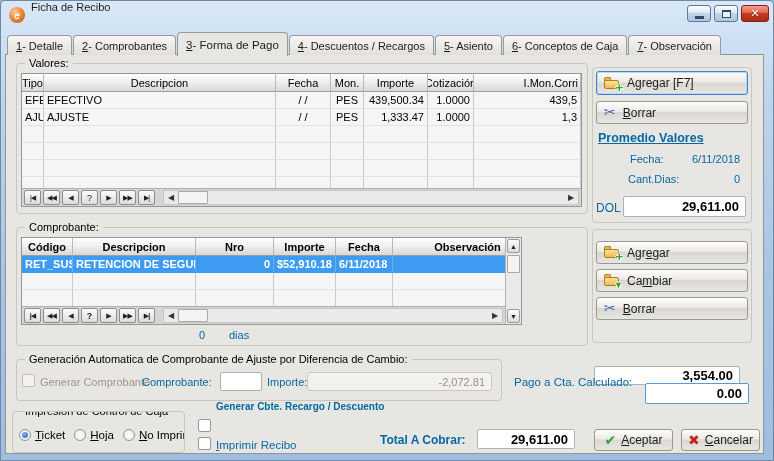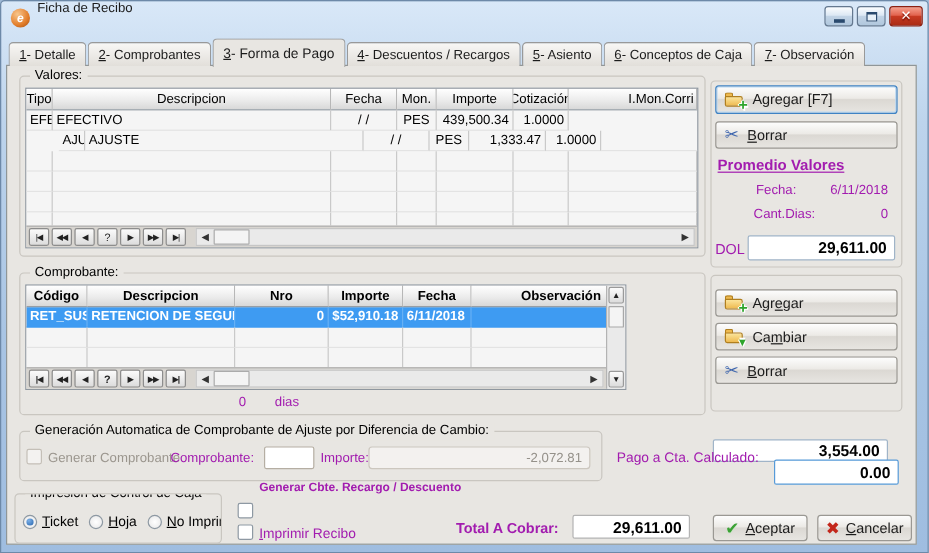--- a/index.html
+++ b/index.html
@@ -43,21 +43,21 @@
     border:1px solid #999; border-bottom:none; border-radius:4px 4px 0 0;
   }
   .tab.active { height:24px; background:#e8e6e2; margin-bottom:-1px; z-index:3; font-size:11.5px; }
   .panel {
     position:absolute; left:0; top:25px; right:0; bottom:0;
     background:#e8e6e2; border:1px solid #8f9698;
   }
 
   .group { position:absolute; border:1px solid #c9c6c0; border-radius:4px; }
   .glabel { position:absolute; top:-8px; left:8px; background:#e8e6e2; padding:0 4px; font-size:11px; line-height:15px; white-space:nowrap; }
-  .lbl { position:absolute; font-size:11px; white-space:nowrap; color:#a21caf; }
+  .lbl { position:absolute; font-size:11px; white-space:nowrap; color:#0369a1; }
   .lbl.gray { color:#9b968e; }
   .lbl.b { font-weight:bold; font-size:12px; }
 
   .btn {
     position:absolute; display:flex; align-items:center; gap:7px; padding-left:7px;
     background: linear-gradient(#fdfdfd,#eceae6 45%,#dbd8d3 50%,#e7e5e1);
     border:1px solid #9a9893; border-radius:3px; font-size:12px; white-space:nowrap; color:#1c1c1c;
   }
   .btn.focused { border-color:#3f83c4; box-shadow: inset 0 0 0 1px #b9d7f2; }
   .btn.center { justify-content:center; padding-left:0; }
@@ -177,23 +177,24 @@
               <div class="g-hcell" style="width: 46px; justify-content: center;">Cotización</div>
               <div class="g-hcell" style="width: 100px; flex: 1 0 auto; justify-content: flex-end;">I.Mon.Corri</div>
             </div>
             <div class="g-row">
               <div class="g-cell" style="width: 22px; justify-content: flex-start;">EFE</div>
               <div class="g-cell" style="width: 232px; justify-content: flex-start;">EFECTIVO</div>
               <div class="g-cell" style="width: 55px; justify-content: center;">/ /</div>
               <div class="g-cell" style="width: 33px; justify-content: center;">PES</div>
               <div class="g-cell" style="width: 64px; justify-content: flex-end;">439,500.34</div>
               <div class="g-cell" style="width: 46px; justify-content: flex-end;">1.0000</div>
-            </div>
-            <div class="g-row">
-              <div class="g-cell" style="width: 22px; justify-content: flex-start; margin-left: 27px;">AJU</div>
+              <div class="g-cell" style="width: 100px; flex: 1 0 auto; justify-content: flex-end;">439,5</div>
+            </div>
+            <div class="g-row">
+              <div class="g-cell" style="width: 22px; justify-content: flex-start;">AJU</div>
               <div class="g-cell" style="width: 232px; justify-content: flex-start;">AJUSTE</div>
               <div class="g-cell" style="width: 55px; justify-content: center;">/ /</div>
               <div class="g-cell" style="width: 33px; justify-content: center;">PES</div>
               <div class="g-cell" style="width: 64px; justify-content: flex-end;">1,333.47</div>
               <div class="g-cell" style="width: 46px; justify-content: flex-end;">1.0000</div>
               <div class="g-cell" style="width: 100px; flex: 1 0 auto; justify-content: flex-end;">1,3</div>
             </div>
             <div class="g-row">
               <div class="g-cell" style="width: 22px; justify-content: flex-start;"></div>
               <div class="g-cell" style="width: 232px; justify-content: flex-start;"></div>

